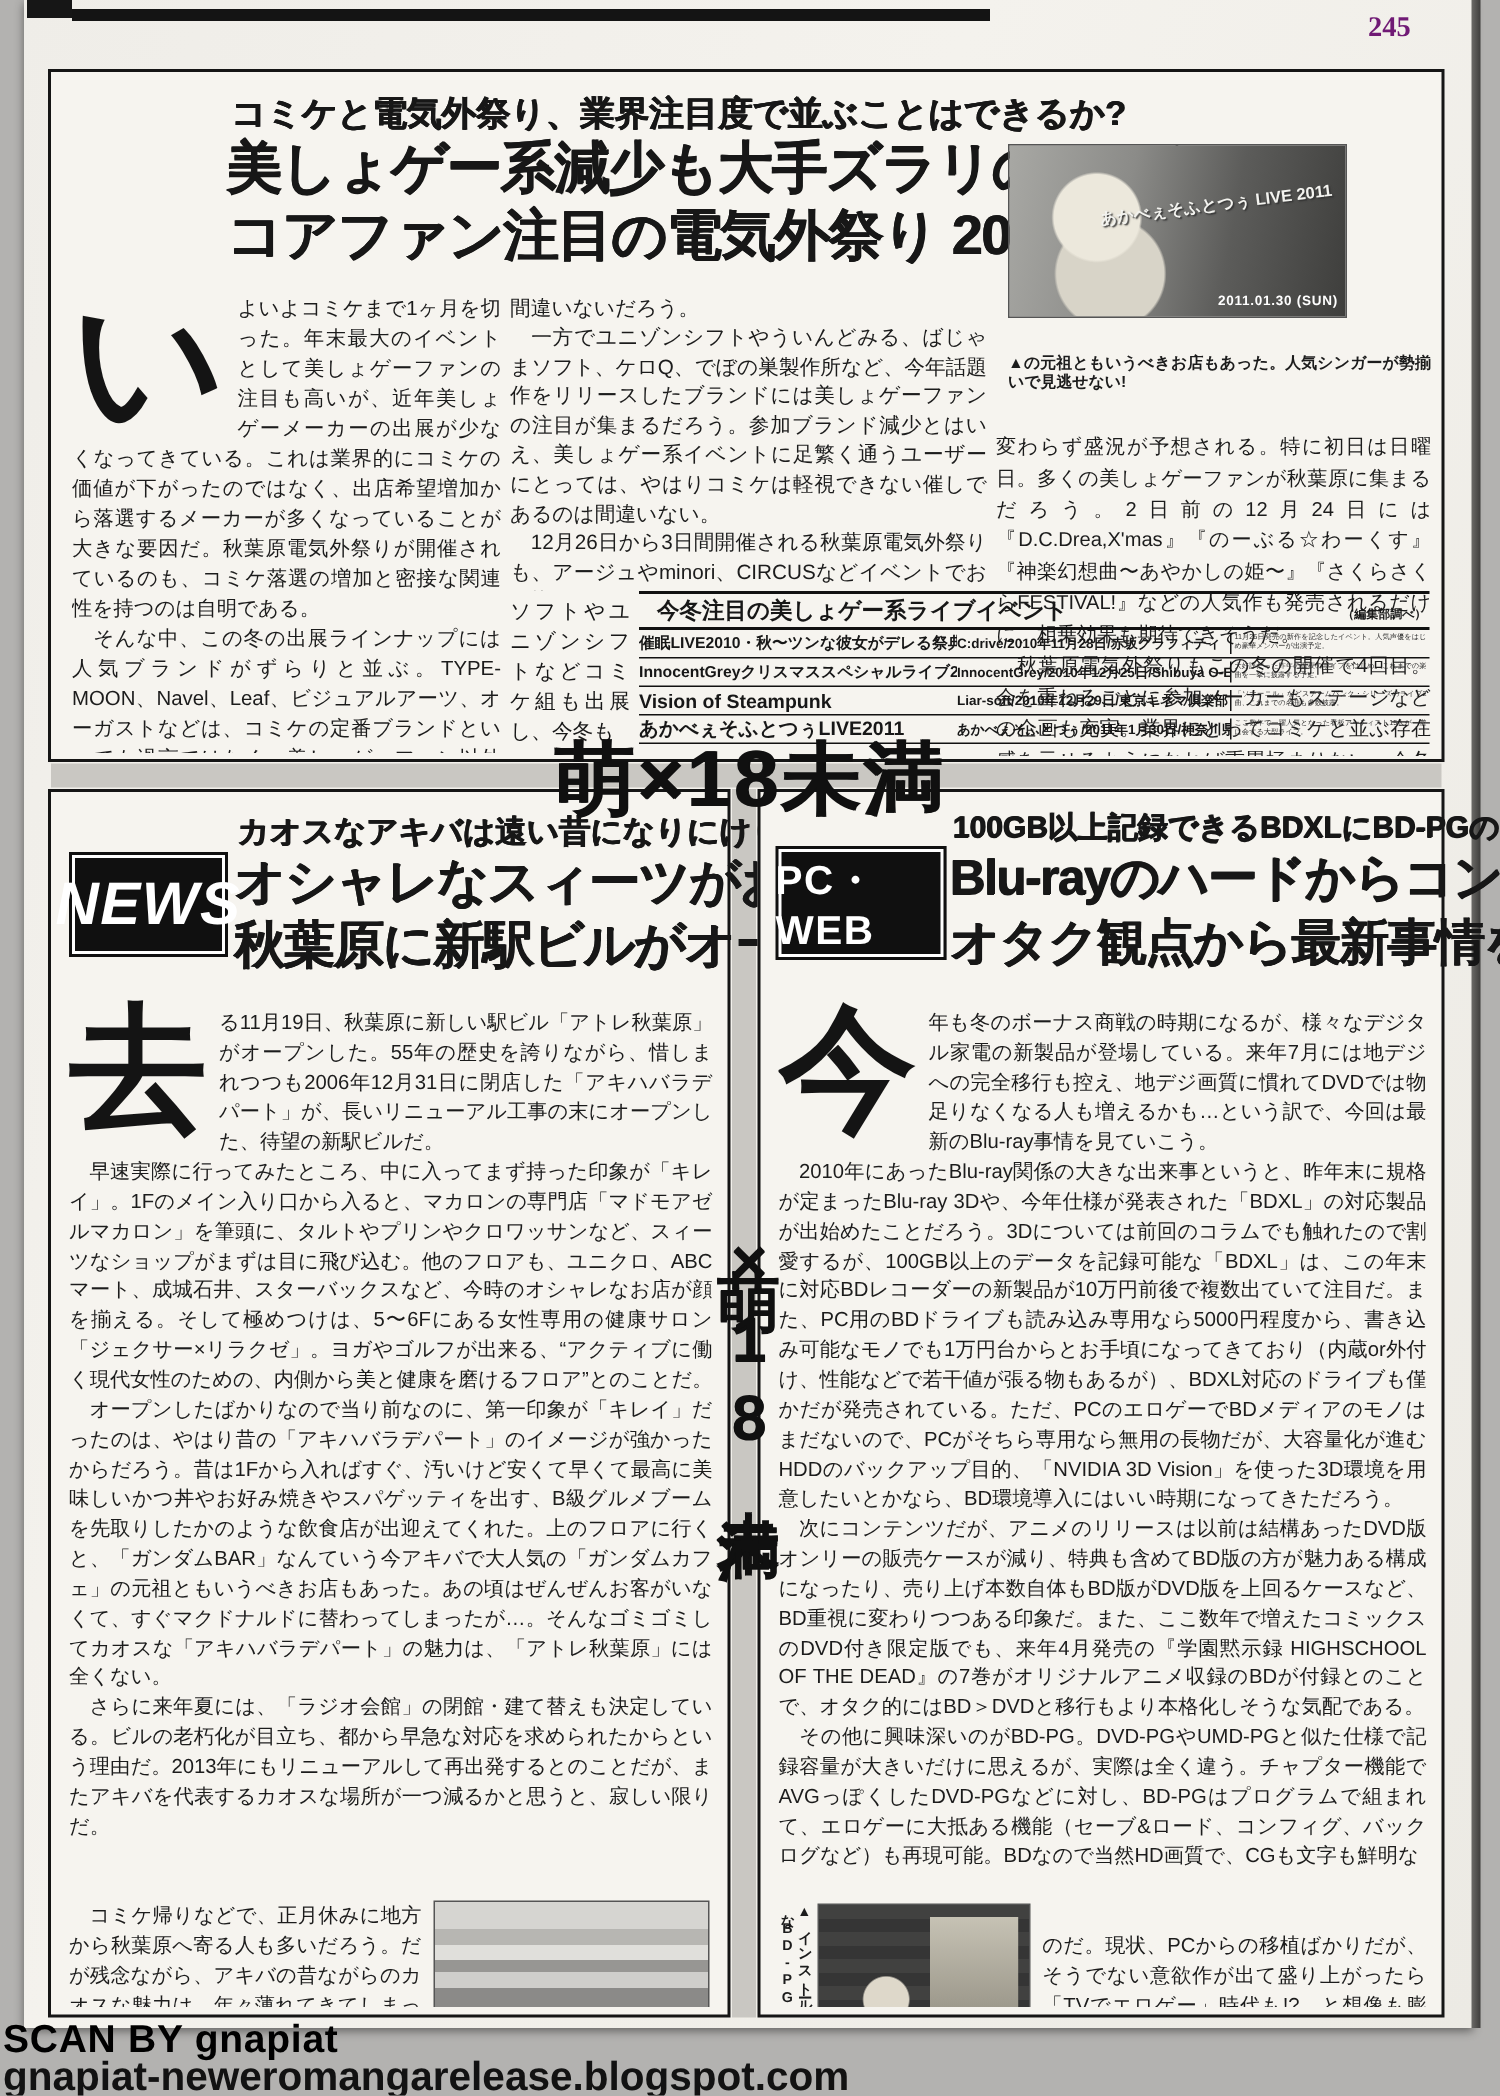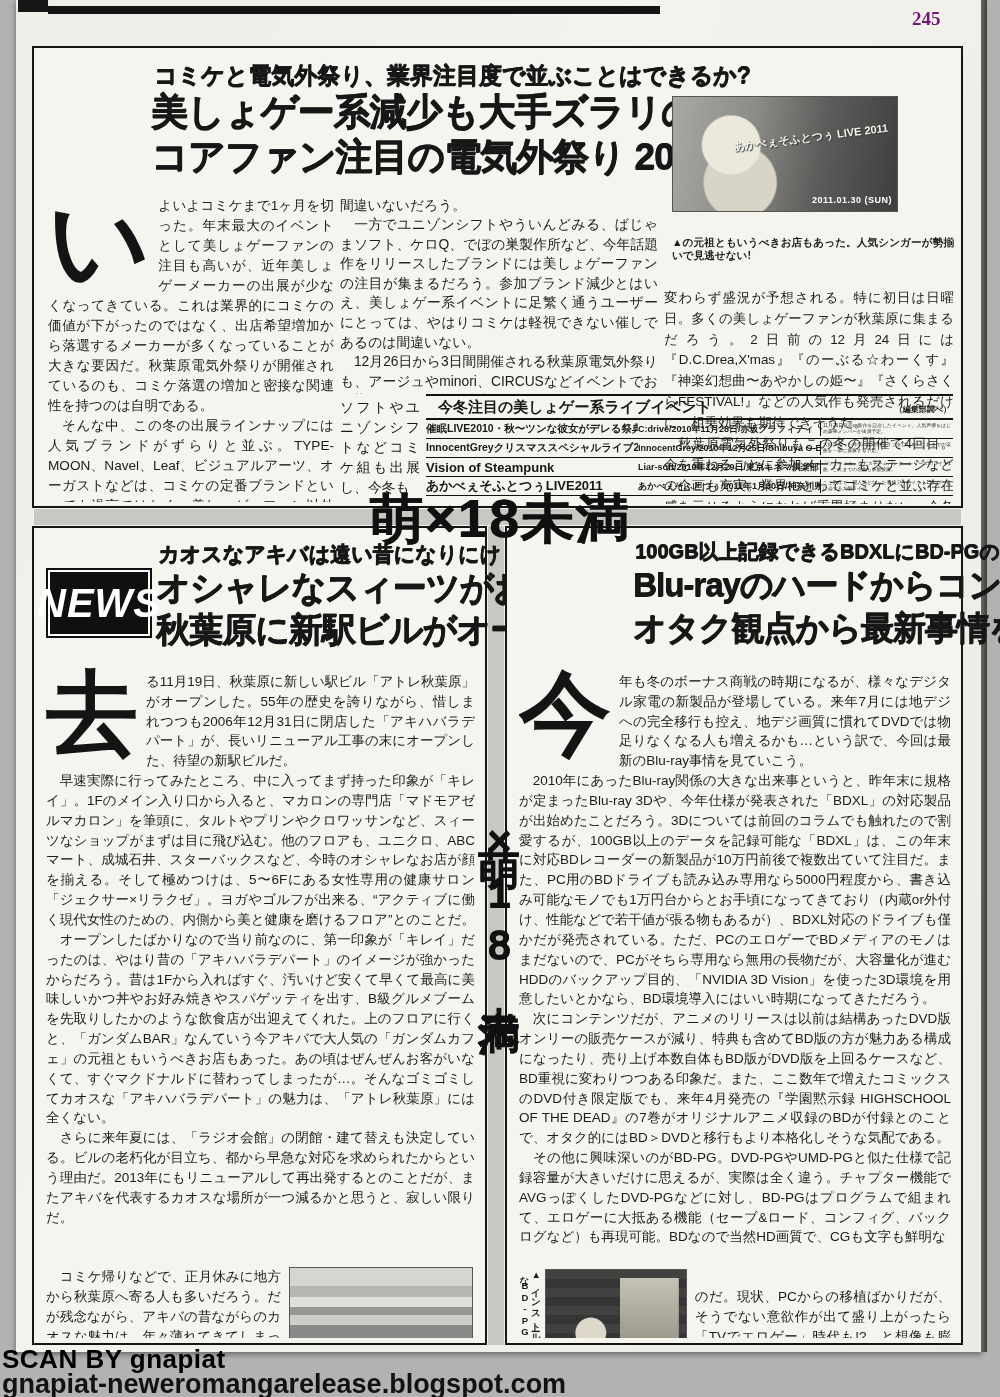--- a/index.html
+++ b/index.html
@@ -224,20 +224,21 @@
         <div class="ph ph-bldg"></div>
         
       </div>
       <span>　コミケ帰りなどで、正月休みに地方から秋葉原へ寄る人も多いだろう。だが残念ながら、アキバの昔ながらのカオスな魅力は、年々薄れてきてしまっているようだ。しかし裏通りなどちょっと離れた所には、まだ昔のゴミゴミした感じが残っている場所もある。ぜひ探して、古き良きアキバを体験してほしい。</span>
     </div>
 
   </div>
 </div>
 
 <div class="box" id="pcweb-box">
+  <div class="badge badge-pcweb">PC・WEB</div>
   <div class="kicker pw-kicker fat">100GB以上記録できるBDXLにBD-PGのエロゲーなど</div>
   <div class="hline pw-h1 fat">Blu-rayのハードからコンテンツまで</div>
   <div class="hline pw-h2 fat">オタク観点から最新事情をチェック!!</div>
 
   <div class="flow">
     <div class="pcweb-body jtext">
       <span class="dropcap dc-s">今</span><span>年も冬のボーナス商戦の時期になるが、様々なデジタル家電の新製品が登場している。来年7月には地デジへの完全移行も控え、地デジ画質に慣れてDVDでは物足りなくなる人も増えるかも…という訳で、今回は最新のBlu-ray事情を見ていこう。
 　2010年にあったBlu-ray関係の大きな出来事というと、昨年末に規格が定まったBlu-ray 3Dや、今年仕様が発表された「BDXL」の対応製品が出始めたことだろう。3Dについては前回のコラムでも触れたので割愛するが、100GB以上のデータを記録可能な「BDXL」は、この年末に対応BDレコーダーの新製品が10万円前後で複数出ていて注目だ。また、PC用のBDドライブも読み込み専用なら5000円程度から、書き込み可能なモノでも1万円台からとお手頃になってきており（内蔵or外付け、性能などで若干値が張る物もあるが）、BDXL対応のドライブも僅かだが発売されている。ただ、PCのエロゲーでBDメディアのモノはまだないので、PCがそちら専用なら無用の長物だが、大容量化が進むHDDのバックアップ目的、「NVIDIA 3D Vision」を使った3D環境を用意したいとかなら、BD環境導入にはいい時期になってきただろう。
 　次にコンテンツだが、アニメのリリースは以前は結構あったDVD版オンリーの販売ケースが減り、特典も含めてBD版の方が魅力ある構成になったり、売り上げ本数自体もBD版がDVD版を上回るケースなど、BD重視に変わりつつある印象だ。また、ここ数年で増えたコミックスのDVD付き限定版でも、来年4月発売の『学園黙示録 HIGHSCHOOL OF THE DEAD』の7巻がオリジナルアニメ収録のBDが付録とのことで、オタク的にはBD＞DVDと移行もより本格化しそうな気配である。
 　その他に興味深いのがBD-PG。DVD-PGやUMD-PGと似た仕様で記録容量が大きいだけに思えるが、実際は全く違う。チャプター機能でAVGっぽくしたDVD-PGなどに対し、BD-PGはプログラムで組まれて、エロゲーに大抵ある機能（セーブ&amp;ロード、コンフィグ、バックログなど）も再現可能。BDなので当然HD画質で、CGも文字も鮮明な</span>

